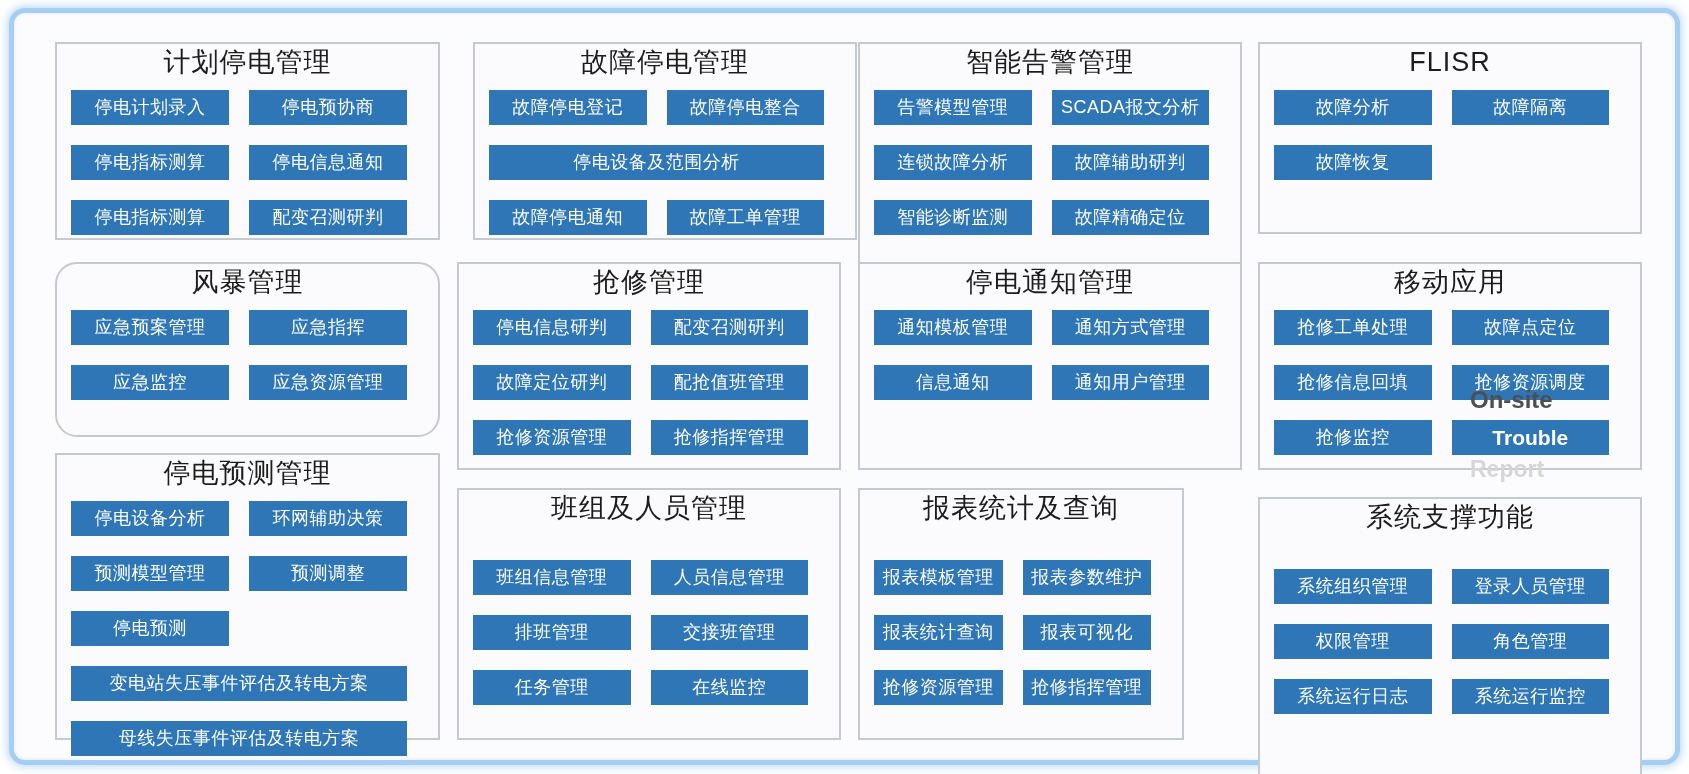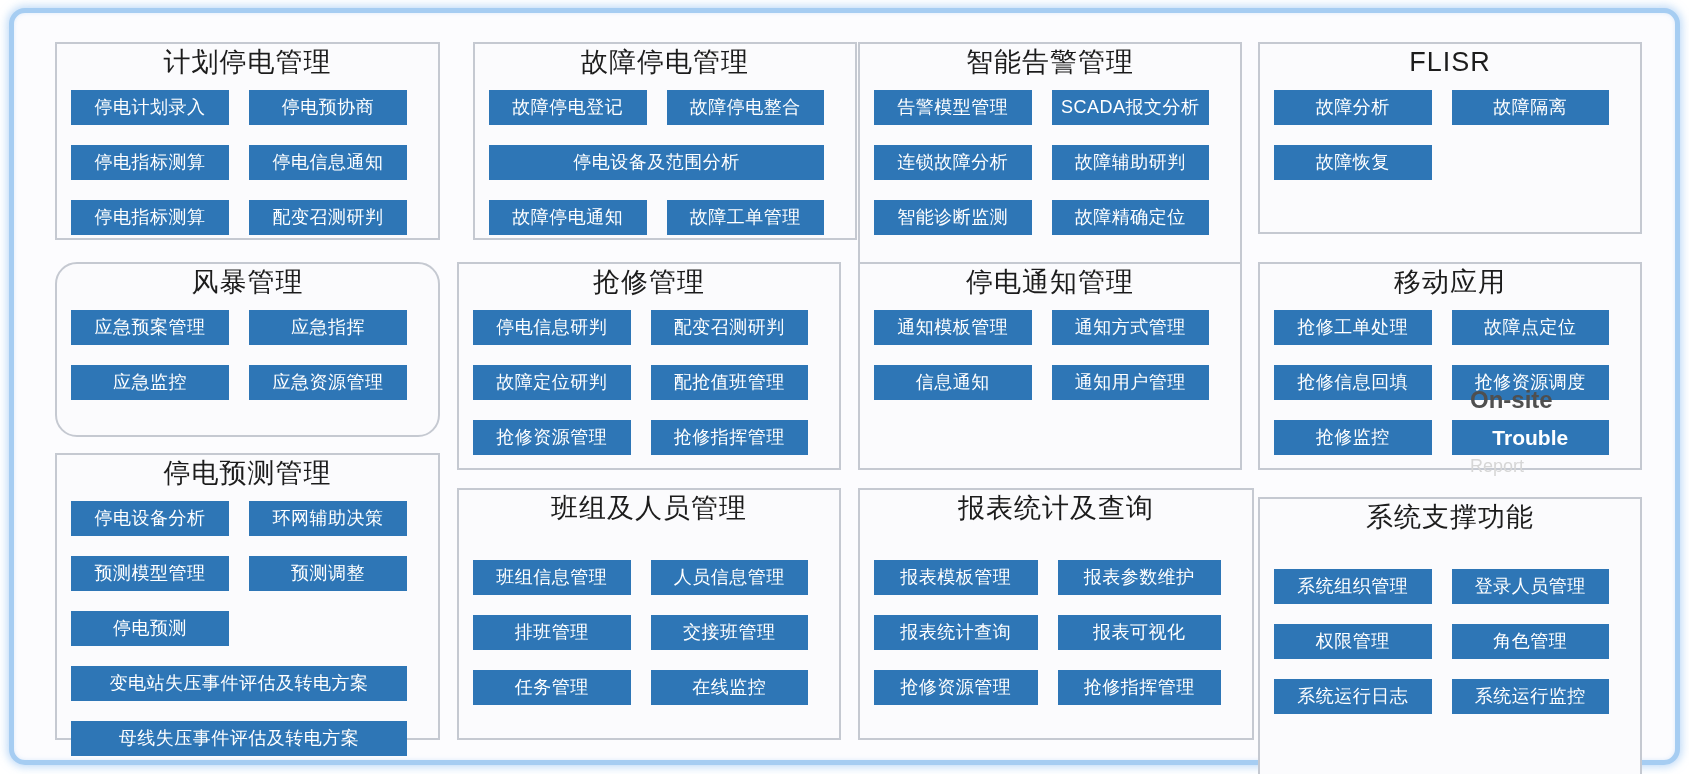--- a/index.html
+++ b/index.html
@@ -69,22 +69,22 @@
     pointer-events: none;
     white-space: nowrap;
   }
   #overlay-on-site {
     left: 1470px; top: 386px;
     font-size: 24px;
     color: var(--overlay-dark, #4f4f4f);
   }
   #overlay-report {
     left: 1470px; top: 456px;
-    font-size: 18px;
-    font-weight: 400;
+    font-size: 23px;
+    font-weight: 700;
     color: var(--overlay-light, #d6d6d6);
   }
 </style>
 </head>
 <body>
 
 <div id="stage">
   <div id="outer-frame"></div>
 
   <div class="overlay-text" id="overlay-on-site">On-site</div>
@@ -185,21 +185,21 @@
       <div class="panel-title big-gap">班组及人员管理</div>
       <div class="btn-grid">
         <div class="btn">班组信息管理</div>
         <div class="btn">人员信息管理</div>
         <div class="btn">排班管理</div>
         <div class="btn">交接班管理</div>
         <div class="btn">任务管理</div>
         <div class="btn">在线监控</div>
       </div>
     </div>
-    <div class="panel" style="left: 858px; top: 488px; width: 396px; height: 252px;">
+    <div class="panel" style="left: 858px; top: 488px; width: 326px; height: 252px;">
       <div class="panel-title big-gap">报表统计及查询</div>
       <div class="btn-grid">
         <div class="btn">报表模板管理</div>
         <div class="btn">报表参数维护</div>
         <div class="btn">报表统计查询</div>
         <div class="btn">报表可视化</div>
         <div class="btn">抢修资源管理</div>
         <div class="btn">抢修指挥管理</div>
       </div>
     </div>

